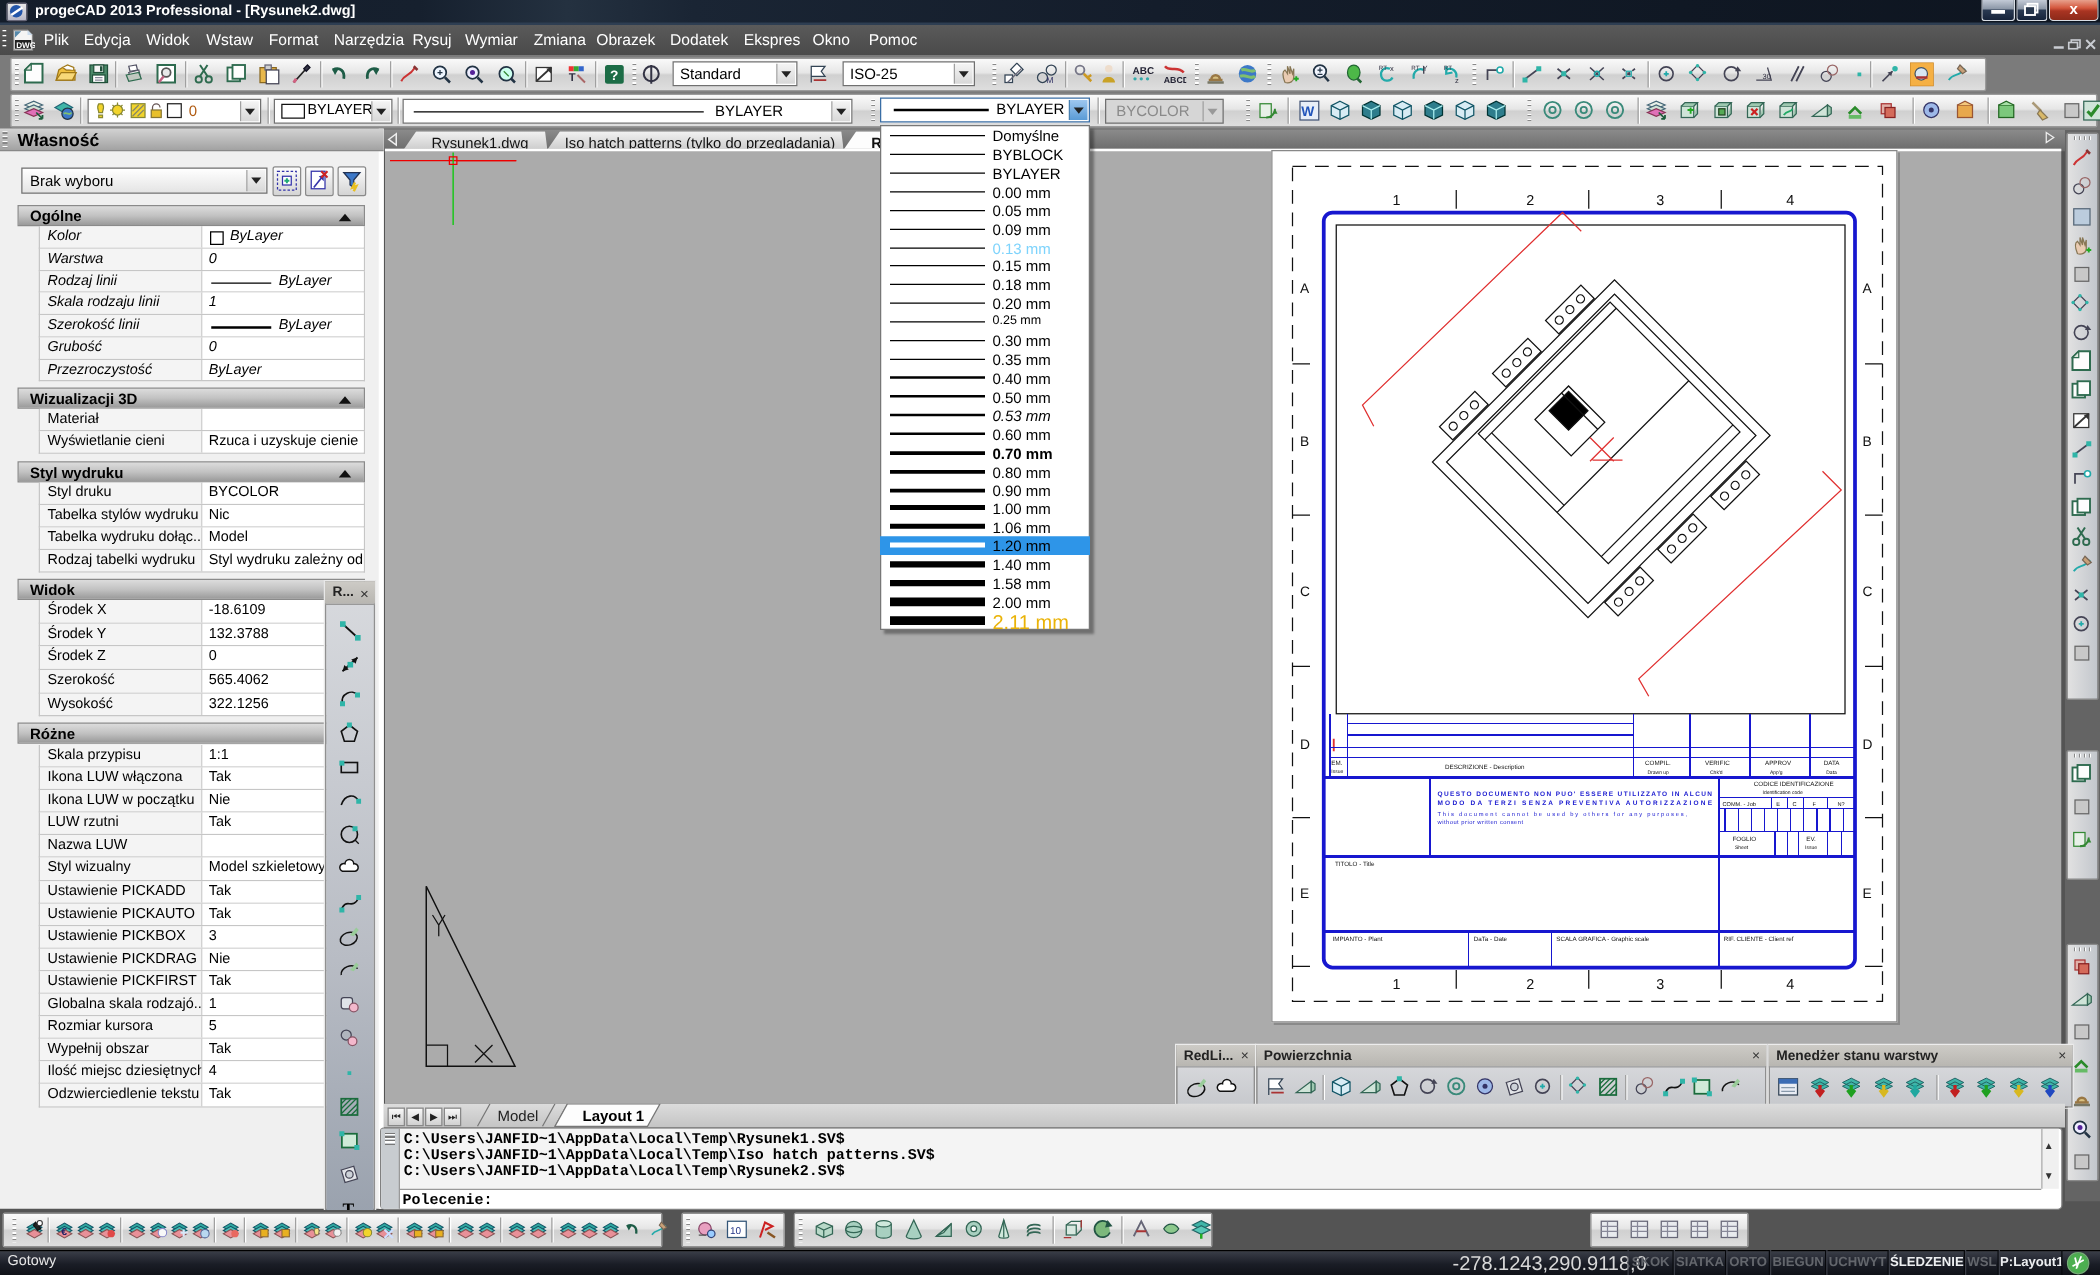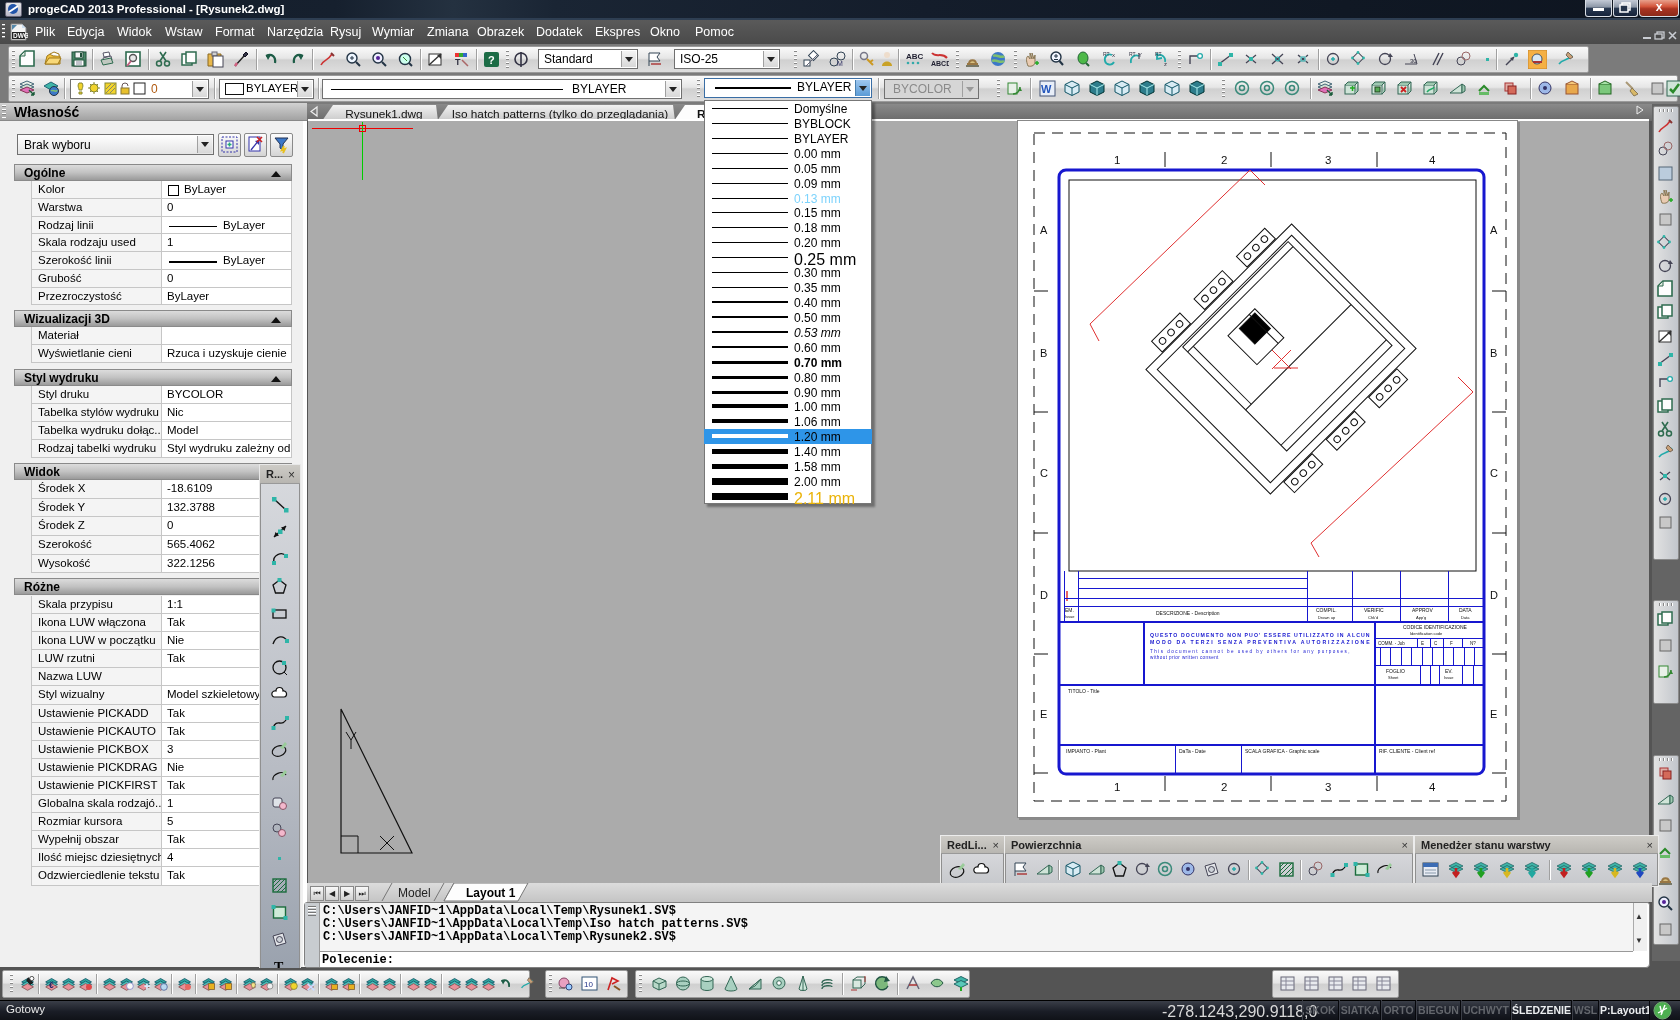--- a/index.html
+++ b/index.html
@@ -684,35 +684,35 @@
       <rect x="4" y="3" width="11" height="14" fill="#fff" stroke="#33a"></rect>
       <path d="M6 16 L14 6" stroke="#33a" stroke-width="1.3"></path>
       <polygon points="14,6 14,11 10,7" fill="#33a"></polygon>
       <path d="M12 3 L17 8 M17 3 L12 8" stroke="#c22" stroke-width="1.6"></path>
     </svg></div>
 <div style="position:absolute;left:270px;top:133px;width:23px;height:24px;background:linear-gradient(#fdfdfd,#d4d4d4);border:1px solid #8a8a8a;border-radius:2px;"><svg width="21" height="22">
       <path d="M4 4 L17 4 L12 10 L12 16 L9 14 L9 10 Z" fill="#3c78c8" stroke="#235"></path>
       <path d="M13 12 L11 16 L14 15 L12 19" stroke="#e8c020" stroke-width="2" fill="none"></path>
     </svg></div>
 <div class="sechdr" style="top:164px">Ogólne<div class="hdrarrow"></div></div>
-<div style="position:absolute;left:31px;top:181px;width:261px;height:124.25px;">
+<div style="position:absolute;left:31px;top:181px;width:261px;height:124.25px;font-style:italic;">
     <div class="prow" style="height:17.75px">
       <div class="plab">Kolor</div>
       <div class="pval"><span style="display:inline-block;width:11px;height:11px;border:1.3px solid #000;background:#fff;margin:2px 5px 0 1px"></span>ByLayer</div>
     </div>
     <div class="prow" style="height:17.75px">
       <div class="plab">Warstwa</div>
       <div class="pval">0</div>
     </div>
     <div class="prow" style="height:17.75px">
       <div class="plab">Rodzaj linii</div>
       <div class="pval"><span style="display:inline-block;width:48px;height:1px;background:#000;margin:7px 6px 0 2px"></span>ByLayer</div>
     </div>
     <div class="prow" style="height:17.75px">
-      <div class="plab">Skala rodzaju used</div>
+      <div class="plab">Skala rodzaju linii</div>
       <div class="pval">1</div>
     </div>
     <div class="prow" style="height:17.75px">
       <div class="plab">Szerokość linii</div>
       <div class="pval"><span style="display:inline-block;width:48px;height:2px;background:#000;margin:7px 6px 0 2px"></span>ByLayer</div>
     </div>
     <div class="prow" style="height:17.75px">
       <div class="plab">Grubość</div>
       <div class="pval">0</div>
     </div>
@@ -1483,21 +1483,21 @@
     <div style="position:relative;height:14.93px;">
       <span style="position:absolute;left:8px;top:7px;width:76px;height:1px;background:#000"></span>
       <span style="position:absolute;left:90px;top:1px;font-size:12px;color:#000">0.18 mm</span>
     </div>
     <div style="position:relative;height:14.93px;">
       <span style="position:absolute;left:8px;top:7px;width:76px;height:1px;background:#000"></span>
       <span style="position:absolute;left:90px;top:1px;font-size:12px;color:#000">0.20 mm</span>
     </div>
     <div style="position:relative;height:14.93px;">
       <span style="position:absolute;left:8px;top:7px;width:76px;height:1px;background:#000"></span>
-      <span style="position:absolute;left:90px;top:1px;font-size:16px;color:#000">0.25 mm</span>
+      <span style="position:absolute;left:90px;top:1px;font-size:10px;color:#000">0.25 mm</span>
     </div>
     <div style="position:relative;height:14.93px;">
       <span style="position:absolute;left:8px;top:7px;width:76px;height:1px;background:#000"></span>
       <span style="position:absolute;left:90px;top:1px;font-size:12px;color:#000">0.30 mm</span>
     </div>
     <div style="position:relative;height:14.93px;">
       <span style="position:absolute;left:8px;top:7px;width:76px;height:1px;background:#000"></span>
       <span style="position:absolute;left:90px;top:1px;font-size:12px;color:#000">0.35 mm</span>
     </div>
     <div style="position:relative;height:14.93px;">

